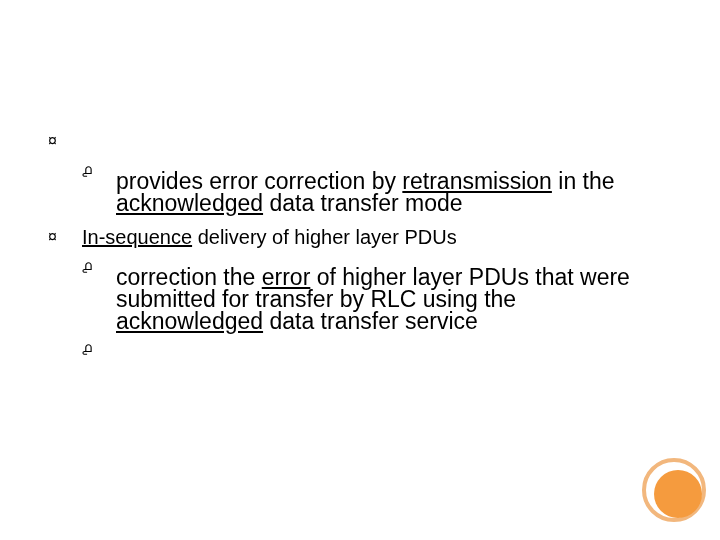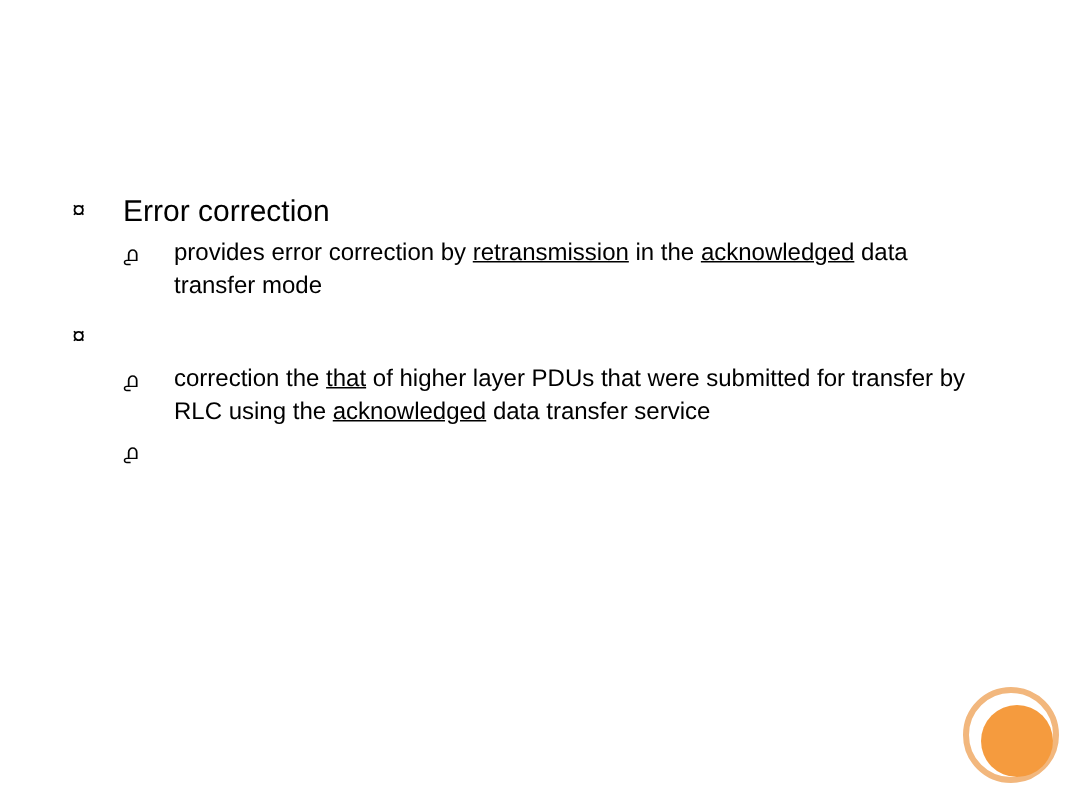--- a/index.html
+++ b/index.html
@@ -53,22 +53,23 @@
   }
   .lvl2 .bullet {
     width: 34px;
     flex: 0 0 34px;
     font-size: 14px;
     line-height: 22px;
     color: #000;
     text-align: left;
   }
   .lvl2 .text {
-    font-size: 16px;
+    font-size: 23px;
     line-height: 22px;
+    margin-top: 12px;
   }
   .u { text-decoration: underline; }
   
   .deco-outer {
     position: absolute;
     right: 14px;
     bottom: 18px;
     width: 64px;
     height: 64px;
     border: 4px solid #f2b77d;
@@ -86,39 +87,41 @@
   }
 </style>
 </head>
 <body>
 
 <div class="slide">
   <div class="content">
 
     <div class="lvl1">
       <span class="bullet">¤</span>
-      <span class="text">Error correction</span>
     </div>
     <div class="lvl2-group">
       <div class="lvl2">
         <span class="bullet">൧</span>
         <span class="text">
           <span>provides error correction by </span><span class="u">retransmission</span><span> in the </span><span class="u">acknowledged</span><span> data transfer mode</span>
         </span>
       </div>
     </div>
 
     <div class="lvl1">
       <span class="bullet">¤</span>
+      <span class="text">
+        <span class="u">In-sequence</span><span> delivery of higher layer PDUs</span>
+      </span>
     </div>
     <div class="lvl2-group">
       <div class="lvl2">
         <span class="bullet">൧</span>
         <span class="text">
-          <span>correction the </span><span class="u">that</span><span> of higher layer PDUs that were submitted for transfer by RLC using the </span><span class="u">acknowledged</span><span> data transfer service</span>
+          <span>correction the </span><span class="u">error</span><span> of higher layer PDUs that were submitted for transfer by RLC using the </span><span class="u">acknowledged</span><span> data transfer service</span>
         </span>
       </div>
       <div class="lvl2">
         <span class="bullet">൧</span>
       </div>
     </div>
 
   </div>
 
   <div class="deco-outer"></div>

